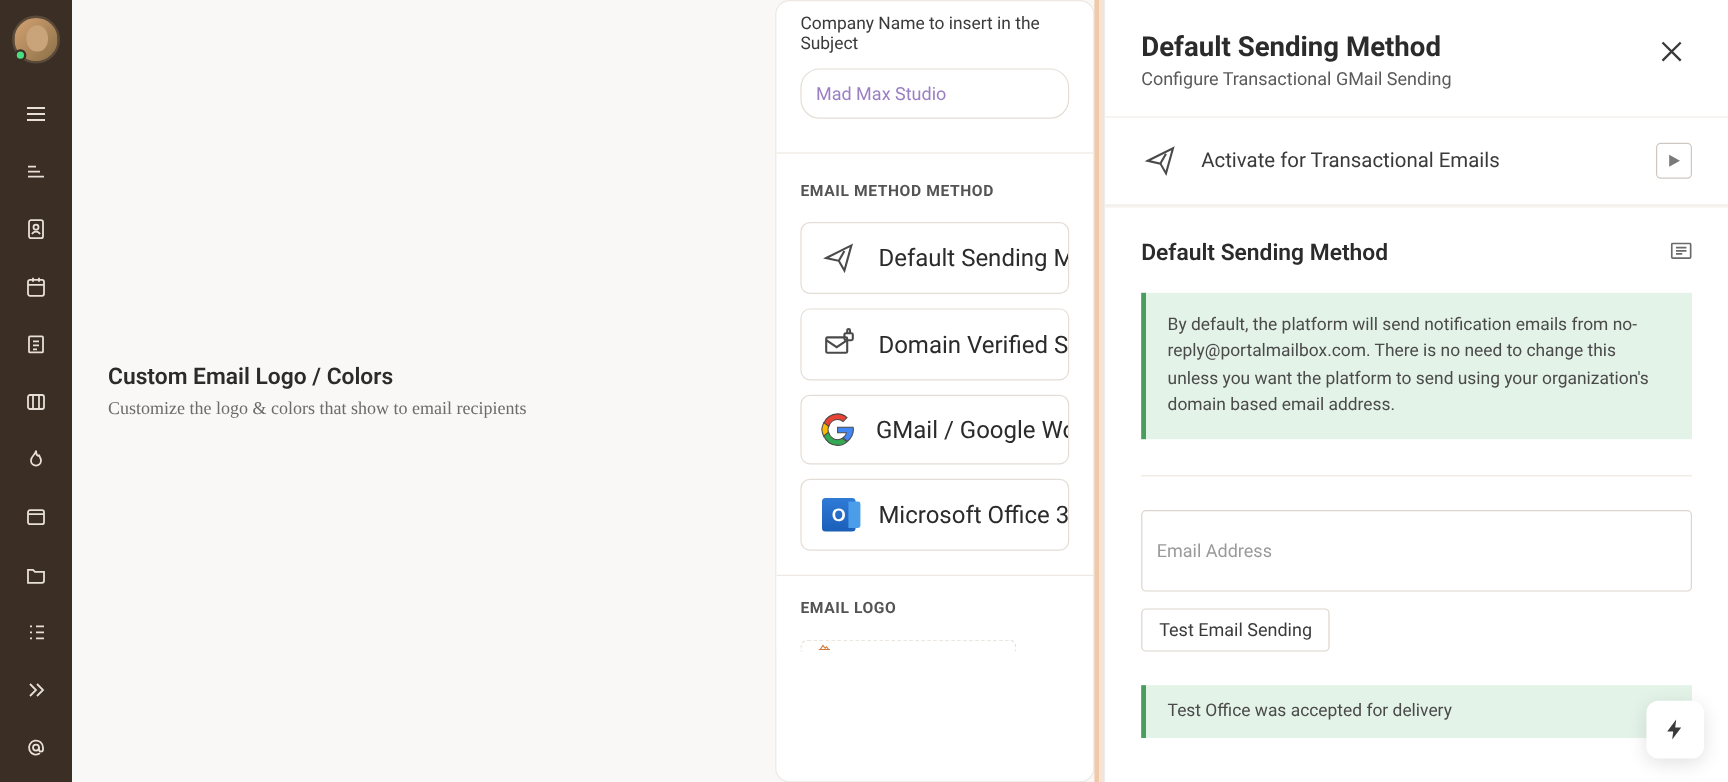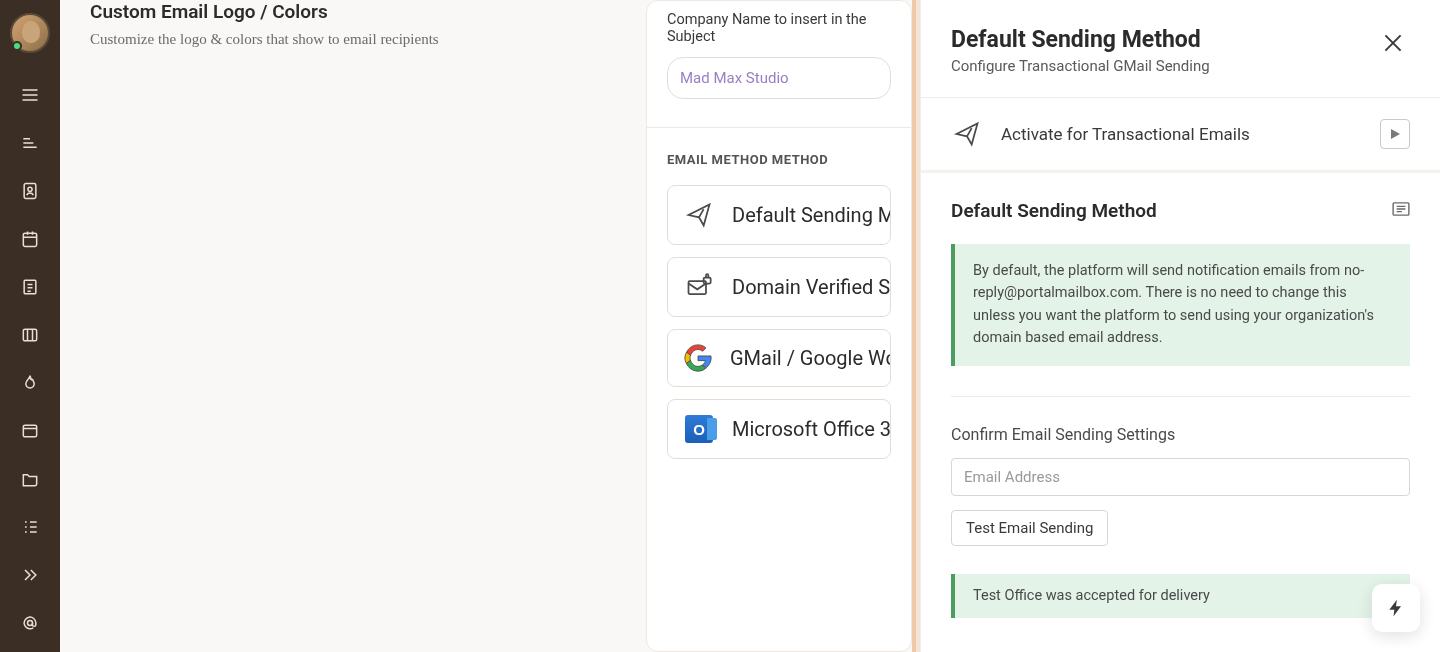--- a/index.html
+++ b/index.html
@@ -10,21 +10,21 @@
 .sidebar { width: 60px; background: #3b2e25; display: flex; flex-direction: column; align-items: center; padding-top: 5px; gap: 0; }
 .avatar-container { position: relative; margin-top: 8px; margin-bottom: 18px; }
 .avatar { width: 40px; height: 40px; border-radius: 50%; background: linear-gradient(135deg, #d4a373 0%, #8b6f47 100%); border: 2px solid #5a4a3a; position: relative; overflow: hidden; }
 .avatar::after { content:''; position:absolute; top:6px; left:10px; width:18px; height:22px; background:#c9a37a; border-radius:50% 50% 45% 45%; }
 .status-dot { position: absolute; bottom: 2px; left: 2px; width: 10px; height: 10px; background: #4ade80; border-radius: 50%; border: 2px solid #3b2e25; }
 .sidebar-item { width: 60px; height: 48px; display: flex; align-items: center; justify-content: center; cursor: pointer; }
 .sidebar-item svg { width: 20px; height: 20px; stroke: #e8e0d8; fill: none; stroke-width: 1.8; }
 
 
 .main { flex: 1; display: flex; position: relative; }
-.left-content { flex: 1; padding: 0 0 0 30px; display: flex; flex-direction: column; justify-content: flex-start; }
+.left-content { flex: 1; padding: 0 0 0 30px; display: flex; flex-direction: column; justify-content: center; }
 .custom-section { padding-bottom: 0; }
 .custom-title { font-size: 19px; font-weight: 600; color: #2b2b2b; margin-bottom: 8px; }
 .custom-desc { font-size: 15px; color: #6b6b6b; font-family: Liberation Serif, serif; }
 
 
 .middle-card { width: 266px; background: #fff; border-radius: 12px; border: 1px solid #eee8e2; margin-right: 0; display: flex; flex-direction: column; overflow: hidden; }
 .middle-card-inner { padding: 0 20px 20px 20px; }
 .company-label { font-size: 14.5px; color: #3a3a3a; margin-bottom: 12px; margin-top: 0; }
 .company-input { width: 100%; padding: 11px 12px; border: 1px solid #e4ddd6; border-radius: 16px; font-size: 15px; color: #9a7fc4; background: #fff; }
 .divider { height: 1px; background: #eee8e2; margin: 28px -20px 24px; }
@@ -60,21 +60,21 @@
 .body-header-row { display: flex; justify-content: space-between; align-items: center; margin-bottom: 22px; }
 .body-title { font-size: 19px; font-weight: 600; color: #2b2b2b; }
 .doc-icon { cursor: pointer; }
 .doc-icon svg { width: 18px; height: 14px; stroke: #6a6a6a; fill: none; stroke-width: 1.6; }
 
 .info-box { background: #e4f3e8; border-left: 4px solid #4a9d5e; padding: 16px 18px; font-size: 14.5px; line-height: 1.55; color: #4a4a4a; margin-bottom: 30px; }
 .info-box.status { padding: 11px 18px; margin-bottom: 0; }
 
 .body-divider { height: 1px; background: #eee8e2; margin-bottom: 28px; }
 .confirm-label { font-size: 16px; color: #4a4a4a; margin-bottom: 14px; }
-.email-input { width: 100%; padding: 9px 12px; border: 1px solid #dcd5cd; border-radius: 4px; font-size: 15px; color: #3a3a3a; margin-bottom: 14px; }
+.email-input { width: 100%; padding: 24px 12px; border: 1px solid #dcd5cd; border-radius: 4px; font-size: 15px; color: #3a3a3a; margin-bottom: 14px; }
 .email-input::placeholder { color: #9a9a9a; }
 .test-btn { padding: 8px 14px; border: 1px solid #dcd5cd; border-radius: 4px; background: #fff; font-size: 15px; color: #3a3a3a; cursor: pointer; margin-bottom: 28px; display: inline-block; }
 
 
 .fab { position: absolute; bottom: 20px; right: 20px; width: 48px; height: 48px; background: #fff; border-radius: 10px; box-shadow: 0 4px 16px rgba(0,0,0,0.12); display: flex; align-items: center; justify-content: center; cursor: pointer; }
 .fab svg { width: 20px; height: 20px; fill: #3a3a3a; }
 
 
 .g-icon { width:28px; height:28px; position:relative; }
 .g-icon svg { width:28px; height:28px; }
@@ -213,20 +213,28 @@
             </div>
             <div class="method-label">GMail / Google Workspace</div>
           </div>
           <div class="method-item">
             <div class="method-icon">
                 <div class="o-icon"></div>
               </div>
             <div class="method-label">Microsoft Office 365</div>
           </div>
         </div>
+        <div class="logo-section">
+          <div class="section-header">EMAIL LOGO</div>
+          <div class="logo-box">
+            <svg viewBox="0 0 24 12">
+                <path d="M4 10h16M6 10l4-6 3 4 2-2 3 4" stroke="#d47a3a" stroke-width="1.5" fill="none"></path>
+              </svg>
+          </div>
+        </div>
       </div>
       <div class="vbar"></div>
       <div class="vbar light"></div>
     </div>
 
     <div class="right-panel">
       <div class="panel-header">
         <div>
           <div class="panel-title">Default Sending Method</div>
           <div class="panel-subtitle">Configure Transactional GMail Sending</div>
@@ -261,21 +269,20 @@
                 <rect x="1" y="1" width="18" height="14" rx="1"></rect>
                 <path d="M5 5h10M5 8h10M5 11h6"></path>
               </svg>
           </div>
         </div>
 
         <div class="info-box">By default, the platform will send notification emails from no-reply@portalmailbox.com. There is no need to change this unless you want the platform to send using your organization's domain based email address.</div>
 
         <div class="body-divider"></div>
 
-        <div class="confirm-label">Confirm Email Sending Settings</div>
         <input class="email-input" placeholder="Email Address" style="">
         <button class="test-btn">Test Email Sending</button>
 
         <div class="info-box status">Test Office was accepted for delivery</div>
       </div>
     </div>
 
     <div class="fab">
       <svg viewBox="0 0 24 24">
           <path d="M13 2L4 14h6l-1 8 9-12h-6l1-8z"></path>

